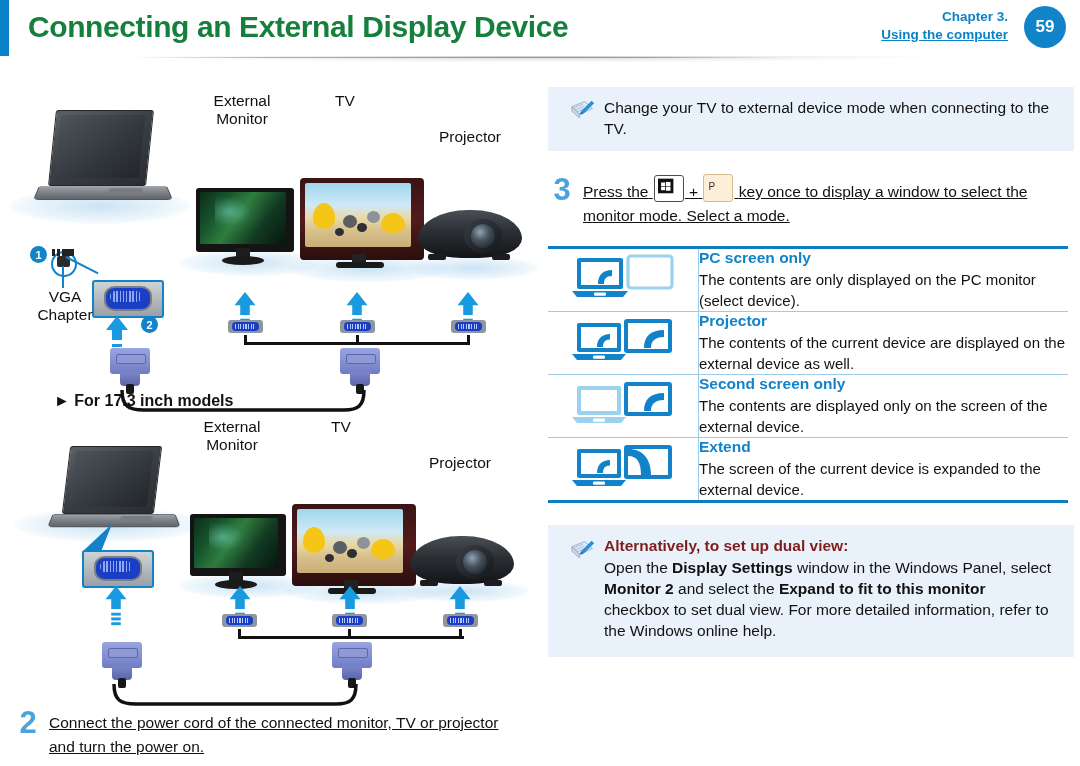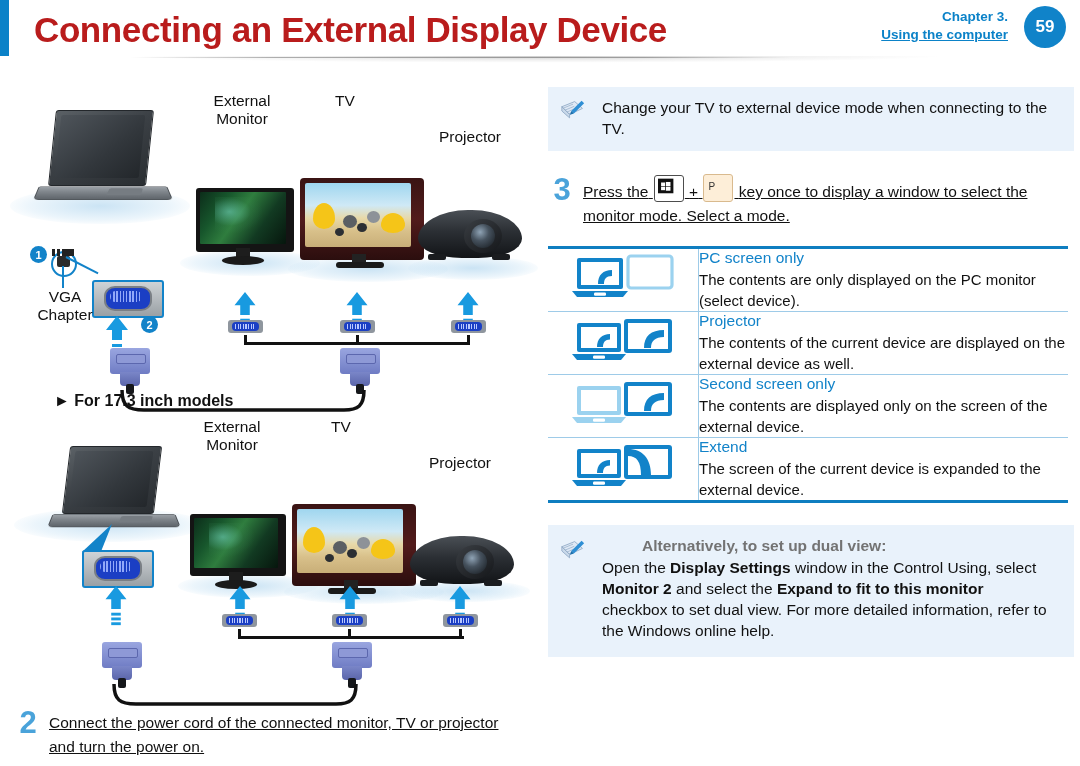--- a/index.html
+++ b/index.html
@@ -14,23 +14,23 @@
 
   
   #header{
     position:absolute;left:0;top:0;width:1080px;height:58px;
     background:#ffffff;
   }
   #header-accent{
     position:absolute;left:0;top:0;width:9px;height:56px;background:#0b82c8;
   }
   #page-title{
-    position:absolute;left:34px;top:10px;
-    font-size:35px;font-weight:bold;letter-spacing:-0.4px;
-    color:#b91c1c;white-space:nowrap;
+    position:absolute;left:28px;top:10px;
+    font-size:30px;font-weight:bold;letter-spacing:-0.4px;
+    color:#15803d;white-space:nowrap;
   }
   #chapter-block{
     position:absolute;right:72px;top:8px;text-align:right;
     line-height:18px;
   }
   #chapter-line1{font-size:13.5px;font-weight:bold;color:#0b82c8;}
   #chapter-line2{font-size:13.5px;font-weight:bold;color:#0b82c8;text-decoration:underline;}
   #page-badge{
     position:absolute;right:14px;top:6px;width:42px;height:42px;border-radius:50%;
     background:#1083c9;color:#fff;font-size:17px;font-weight:bold;
@@ -44,25 +44,25 @@
     position:absolute;left:130px;top:57px;width:660px;height:1px;
     background:linear-gradient(to right, rgba(140,140,140,0) 0%, rgba(120,120,120,.55) 22%, rgba(120,120,120,.55) 78%, rgba(140,140,140,0) 100%);
   }
 
   
   #col-left{position:absolute;left:0;top:70px;width:540px;height:696px;}
   #col-right{position:absolute;left:540px;top:70px;width:540px;height:696px;}
 
   
   .note-box{
-    background:#e9f2fb;padding:10px 14px 12px 12px;
-    display:flex;gap:16px;align-items:flex-start;
+    background:#e9f2fb;padding:10px 14px 12px 22px;
+    display:flex;gap:8px;align-items:flex-start;
   }
   .note-text{font-size:15.5px;line-height:21px;color:#111;}
-  .note-title{font-size:15.5px;font-weight:bold;color:#737373;display:block;margin-bottom:2px;margin-left:40px;}
+  .note-title{font-size:15.5px;font-weight:bold;color:#7f1d1d;display:block;margin-bottom:2px;}
   .note-icon{flex:0 0 auto;width:26px;height:24px;margin-top:2px;}
 
   
   .step{display:flex;gap:9px;align-items:flex-start;}
   .step-num{
     font-size:31px;font-weight:bold;color:#4aa3da;line-height:30px;
     flex:0 0 auto;width:24px;text-align:center;
   }
   .step-body{font-size:15.5px;line-height:24px;color:#111;padding-top:3px;text-decoration:underline;}
 
@@ -87,21 +87,21 @@
   #mode-table td{
     border-top:1px solid #9ecbe8;
     padding:0;vertical-align:middle;
   }
   #mode-table tr:first-child td{border-top:none;}
   td.mode-icon-cell{
     width:150px;border-right:1px solid #9ecbe8;text-align:center;
     padding:9px 0 9px 0;
   }
   td.mode-text-cell{padding:7px 6px 9px 16px;}
-  .mode-name{font-size:15.5px;font-weight:normal;color:#1283c9;margin-bottom:2px;}
+  .mode-name{font-size:15.5px;font-weight:bold;color:#1283c9;margin-bottom:2px;}
   .mode-desc{font-size:15px;line-height:21px;color:#111;}
 
   
   .diagram{position:relative;width:540px;}
   .dev-label{
     position:absolute;font-size:15.5px;color:#111;text-align:center;
     line-height:18px;white-space:nowrap;
   }
   .floor-shadow{
     position:absolute;border-radius:50%;
@@ -571,17 +571,17 @@
         <path d="M2 9 L17 3 L26 11 L11 18 Z" fill="#dfe9f5" stroke="#8fa8c4" stroke-width="1"></path>
         <path d="M3 11 L15 6 M4.5 13.5 L16.5 8.5 M6 16 L18 11 M7.5 18.5 L19.5 13.5" stroke="#9fb6cf" stroke-width="1"></path>
         <path d="M2 9 L2 14 L11 22 L11 18 Z" fill="#c9d9ea" stroke="#8fa8c4" stroke-width="1"></path>
         <path d="M13 14 L25 2 L28 5 L16 17 Z" fill="#2f8fd4"></path>
         <path d="M13 14 L16 17 L11.5 18.5 Z" fill="#1c6fab"></path>
       </g>
     </svg>
     <div style="width:450px;">
       <span class="note-title">Alternatively, to set up dual view:</span>
       <div class="note-text">
-        <span>Open the </span><b>Display Settings</b><span> window in the Control Using, select </span><b>Monitor 2</b><span> and select the </span><b>Expand to fit to this monitor</b><span> checkbox to set dual view. For more detailed information, refer to the Windows online help.</span>
+        <span>Open the </span><b>Display Settings</b><span> window in the Windows Panel, select </span><b>Monitor 2</b><span> and select the </span><b>Expand to fit to this monitor</b><span> checkbox to set dual view. For more detailed information, refer to the Windows online help.</span>
       </div>
     </div>
   </div>
 </div>
 
 </body></html>

